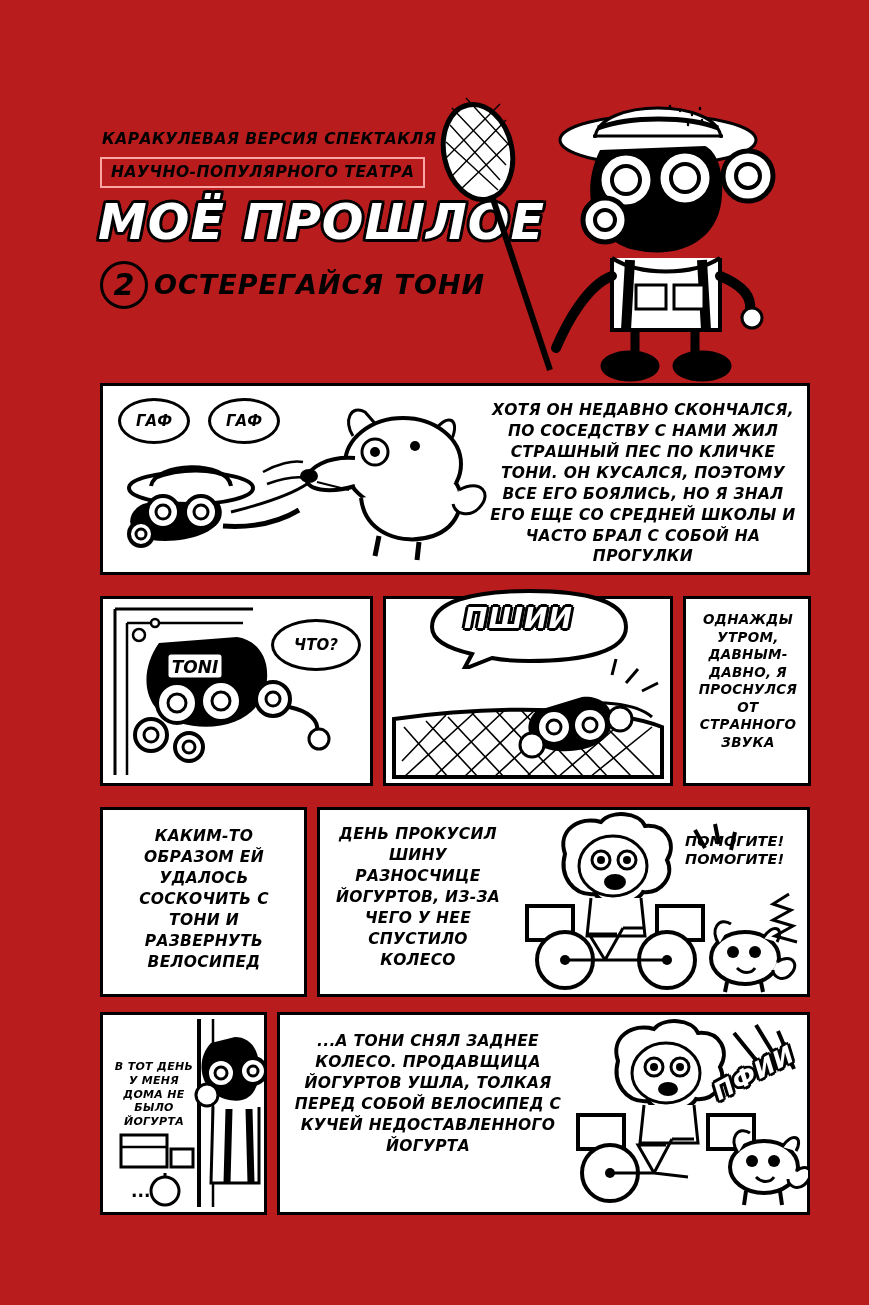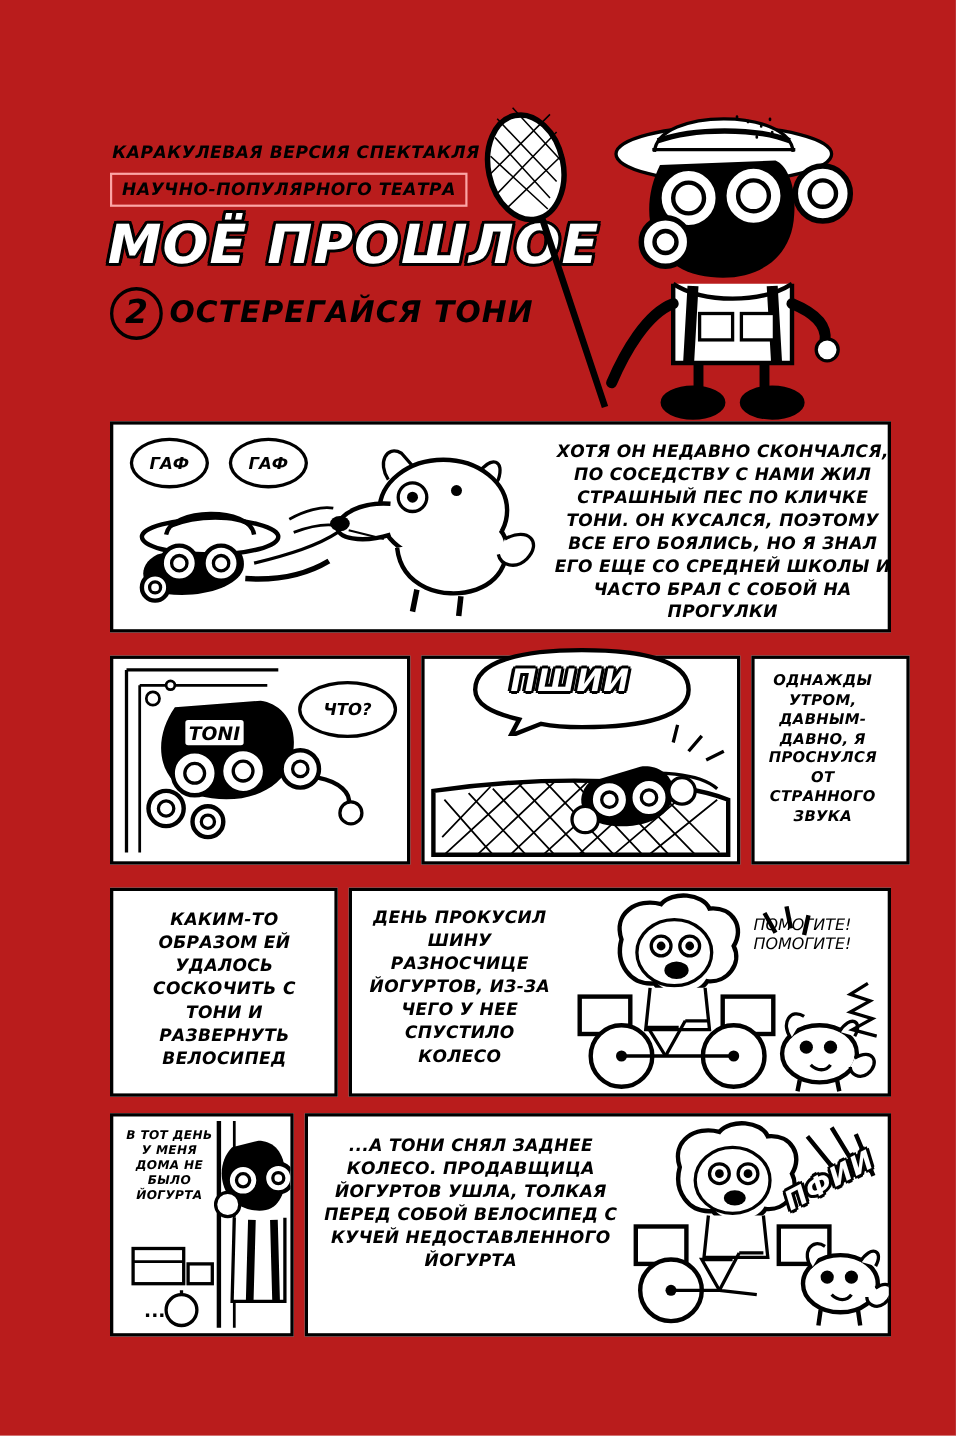--- a/index.html
+++ b/index.html
@@ -108,20 +108,21 @@
     letter-spacing: 0.3px;
     text-align: center;
   }
   .narration.small {
     font-size: 13.5px;
     line-height: 1.3;
   }
   .narration.tiny {
     font-size: 11px;
     line-height: 1.25;
+    margin-top: 35px;
   }
 
   .bubble {
     position: absolute;
     border: 3px solid #000;
     border-radius: 50%;
     background: #fff;
     display: flex;
     align-items: center;
     justify-content: center;
@@ -135,21 +136,21 @@
     font-weight: bold;
     font-style: italic;
     letter-spacing: 1px;
     color: #fff;
     text-shadow:
       3px 0 0 #000, -3px 0 0 #000, 0 3px 0 #000, 0 -3px 0 #000,
       2px 2px 0 #000, -2px 2px 0 #000, 2px -2px 0 #000, -2px -2px 0 #000;
   }
   .shout {
     font-size: 14.5px;
-    font-weight: normal;
+    font-weight: bold;
     font-style: italic;
     line-height: 1.25;
     text-align: left;
   }
   svg { display: block; }
 </style>
 </head>
 <body>
 
 <div class="page">
@@ -261,21 +262,21 @@
 
         <path d="M160 86 C174 78 190 74 200 76 M164 98 C180 92 194 90 204 92" stroke-width="2.5"></path>
 
         <path d="M120 140 C150 142 176 136 196 124" stroke-width="5"></path>
       </svg>
     </div>
 
     <div class="bubble" style="left:15px; top:12px; width:66px; height:40px;">ГАФ</div>
     <div class="bubble" style="left:105px; top:12px; width:66px; height:40px;">ГАФ</div>
 
-    <div class="narration" style="position:absolute; left:396px; top:14px; width:316px;">ХОТЯ ОН НЕДАВНО СКОНЧАЛСЯ, ПО СОСЕДСТВУ С НАМИ ЖИЛ СТРАШНЫЙ ПЕС ПО КЛИЧКЕ ТОНИ. ОН КУСАЛСЯ, ПОЭТОМУ ВСЕ ЕГО БОЯЛИСЬ, НО Я ЗНАЛ ЕГО ЕЩЕ СО СРЕДНЕЙ ШКОЛЫ И ЧАСТО БРАЛ С СОБОЙ НА ПРОГУЛКИ</div>
+    <div class="narration" style="position:absolute; left:382px; top:14px; width:316px;">ХОТЯ ОН НЕДАВНО СКОНЧАЛСЯ, ПО СОСЕДСТВУ С НАМИ ЖИЛ СТРАШНЫЙ ПЕС ПО КЛИЧКЕ ТОНИ. ОН КУСАЛСЯ, ПОЭТОМУ ВСЕ ЕГО БОЯЛИСЬ, НО Я ЗНАЛ ЕГО ЕЩЕ СО СРЕДНЕЙ ШКОЛЫ И ЧАСТО БРАЛ С СОБОЙ НА ПРОГУЛКИ</div>
   </div>
 
   <div class="panel" style="left:100px; top:596px; width:273px; height:190px;">
     <div class="art" style="left:0; top:0; width:267px; height:184px;">
       <svg width="267" height="184" viewBox="0 0 267 184" fill="none" stroke="#000" stroke-width="3">
 
         <path d="M12 10 L12 176 M12 10 L150 10" stroke-width="3"></path>
         <path d="M24 24 L24 176 M24 24 L140 24" stroke-width="2.5"></path>
 
         <path d="M56 44 C36 72 38 112 76 124 C120 136 162 118 164 80 C166 54 150 40 134 38 Z" fill="#000" stroke="none"></path>
@@ -330,21 +331,21 @@
     </div>
 
     <div class="art" style="left:28px; top:-12px; width:230px; height:82px;">
       <svg width="230" height="82" viewBox="0 0 230 82" fill="#fff" stroke="#000" stroke-width="4">
         <path d="M18 40 C18 14 60 4 115 4 C172 4 212 14 212 40 C212 64 172 74 115 74 C100 74 88 73 78 71 L50 82 L58 67 C32 61 18 53 18 40 Z"></path>
       </svg>
     </div>
     <div class="sfx" style="left:78px; top:3px;">ПШИИ</div>
   </div>
 
-  <div class="panel" style="left:683px; top:596px; width:144px; height:190px;">
+  <div class="panel" style="left:683px; top:596px; width:128px; height:190px;">
     <div class="narration small" style="position:absolute; left:6px; top:12px; width:112px;">ОДНАЖДЫ УТРОМ, ДАВНЫМ-ДАВНО, Я ПРОСНУЛСЯ ОТ СТРАННОГО ЗВУКА</div>
   </div>
 
   <div class="panel" style="left:100px; top:807px; width:207px; height:190px;">
     <div class="narration" style="position:absolute; left:8px; top:16px; width:186px;">КАКИМ-ТО ОБРАЗОМ ЕЙ УДАЛОСЬ СОСКОЧИТЬ С ТОНИ И РАЗВЕРНУТЬ ВЕЛОСИПЕД</div>
   </div>
 
   <div class="panel" style="left:317px; top:807px; width:493px; height:190px;">
     <div class="narration" style="position:absolute; left:10px; top:14px; width:176px;">ДЕНЬ ПРОКУСИЛ ШИНУ РАЗНОСЧИЦЕ ЙОГУРТОВ, ИЗ-ЗА ЧЕГО У НЕЕ СПУСТИЛО КОЛЕСО</div>
     <div class="art" style="left:185px; top:0; width:300px; height:184px;">

